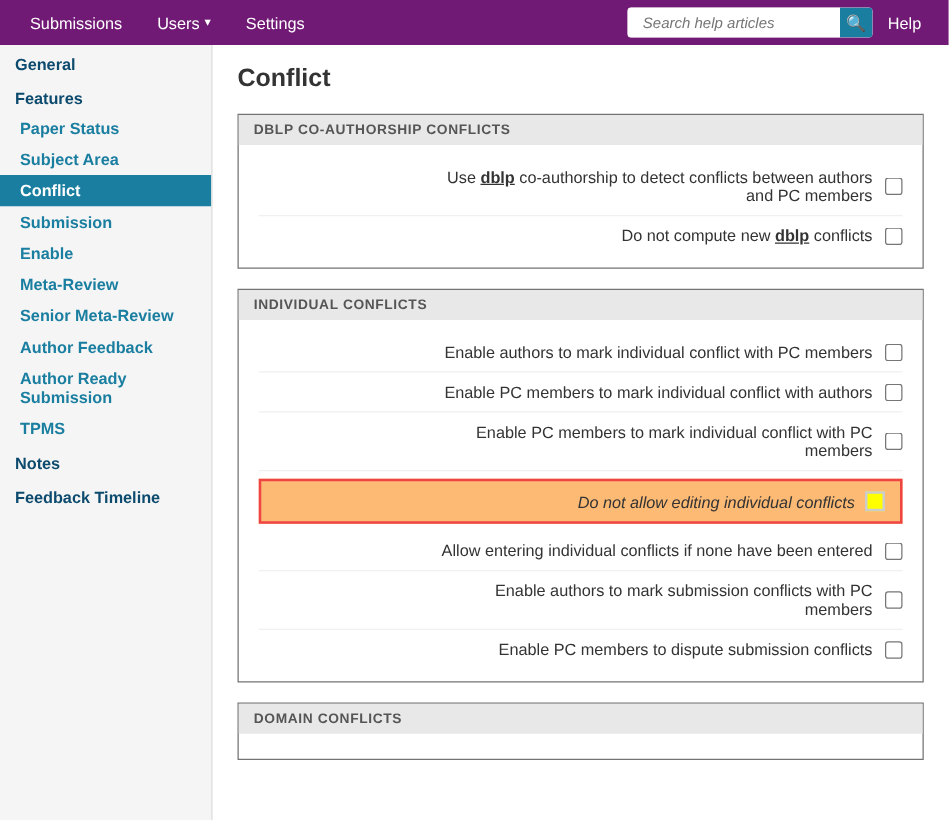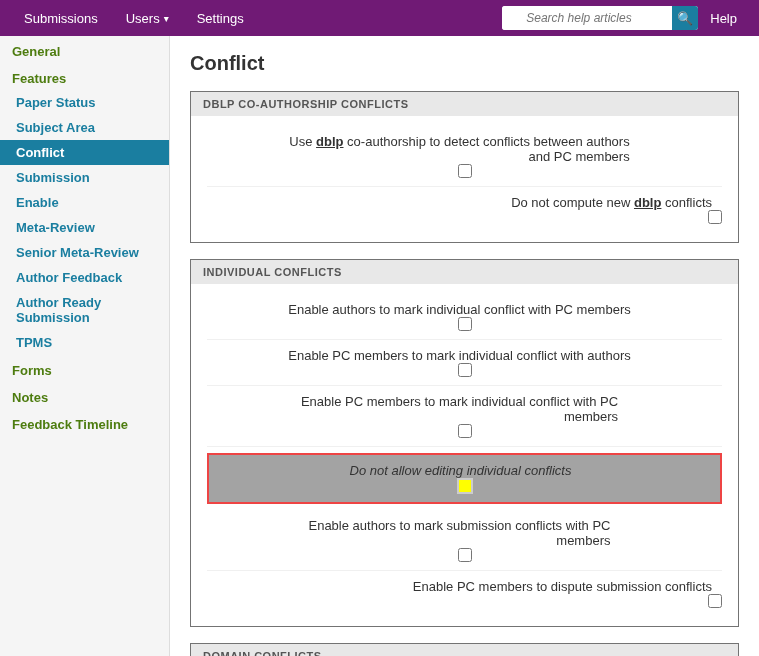--- a/index.html
+++ b/index.html
@@ -29,21 +29,21 @@
       display: flex;
       align-items: center;
       background: #fff;
       border-radius: 3px;
       overflow: hidden;
       height: 24px;
     }
     .search-input {
       border: none;
       outline: none;
-      padding: 0 24px;
+      padding: 0 12px;
       font-size: 12px;
       width: 170px;
       height: 24px;
       color: #999;
       font-style: italic;
     }
     .search-btn {
       background: #1a7ea0;
       border: none;
       cursor: pointer;
@@ -73,21 +73,21 @@
       width: 170px;
       min-width: 170px;
       background: #f5f5f5;
       border-right: 1px solid #ddd;
       overflow-y: auto;
     }
     .sidebar-section-label {
       font-weight: bold;
       font-size: 13px;
       padding: 8px 12px 4px;
-      color: #4d7c0f;
+      color: #0c4a6e;
     }
     .sidebar-item {
       padding: 5px 12px 5px 16px;
       font-size: 13px;
       color: #1a7ea0;
       cursor: pointer;
       display: block;
       font-weight: bold;
     }
     .sidebar-item.active {
@@ -126,21 +126,20 @@
       padding: 10px 16px;
     }
 
     
     .conflict-row {
       display: flex;
       align-items: center;
       justify-content: flex-end;
       padding: 8px 0;
       border-bottom: 1px solid #f0f0f0;
-      flex-direction: column;
     }
     .conflict-row:last-child { border-bottom: none; align-items: flex-end; }
     .conflict-label {
       flex: 1;
       text-align: right;
       padding-right: 10px;
       font-size: 13px;
       color: #333;
     }
     .conflict-label em {
@@ -156,22 +155,21 @@
     }
 
     
     .highlight-row {
       border: 2px solid #e44;
       margin: 6px 0;
       padding: 8px 12px;
       display: flex;
       align-items: center;
       justify-content: flex-end;
-      background: #a3a3a3;
-      flex-direction: column;
+      background: #fdba74;
     }
     .highlight-label {
       font-style: italic;
       font-size: 13px;
       color: #333;
       padding-right: 8px;
     }
     .highlight-checkbox {
       width: 16px;
       height: 16px;
@@ -207,21 +205,20 @@
     <div class="sidebar-item">Paper Status</div>
     <div class="sidebar-item">Subject Area</div>
     <div class="sidebar-item active">Conflict</div>
     <div class="sidebar-item">Submission</div>
     <div class="sidebar-item">Enable</div>
     <div class="sidebar-item">Meta-Review</div>
     <div class="sidebar-item">Senior Meta-Review</div>
     <div class="sidebar-item">Author Feedback</div>
     <div class="sidebar-item">Author Ready Submission</div>
     <div class="sidebar-item">TPMS</div>
-    <div class="sidebar-section-label">Forms</div>
     <div class="sidebar-section-label">Notes</div>
     <div class="sidebar-section-label">Feedback Timeline</div>
   </div>
 
   <div class="main-content">
     <h1 class="page-title">Conflict</h1>
 
     <div class="section-box">
       <div class="section-header">DBLP CO-AUTHORSHIP CONFLICTS</div>
       <div class="section-body">
@@ -253,20 +250,24 @@
         <div class="conflict-row">
           <span class="conflict-label">Enable PC members to mark individual conflict with PC<br>members</span>
           <input type="checkbox" class="conflict-checkbox" style="">
         </div>
 
         <div class="highlight-row">
           <span class="highlight-label">Do not allow editing individual conflicts</span>
           <div class="highlight-checkbox"></div>
         </div>
 
+        <div class="conflict-row">
+          <span class="conflict-label">Allow entering individual conflicts if none have been entered</span>
+          <input type="checkbox" class="conflict-checkbox" style="">
+        </div>
 
         <div class="conflict-row">
           <span class="conflict-label">Enable authors to mark submission conflicts with PC<br>members</span>
           <input type="checkbox" class="conflict-checkbox" style="">
         </div>
 
         <div class="conflict-row">
           <span class="conflict-label">Enable PC members to dispute submission conflicts</span>
           <input type="checkbox" class="conflict-checkbox" style="">
         </div>

